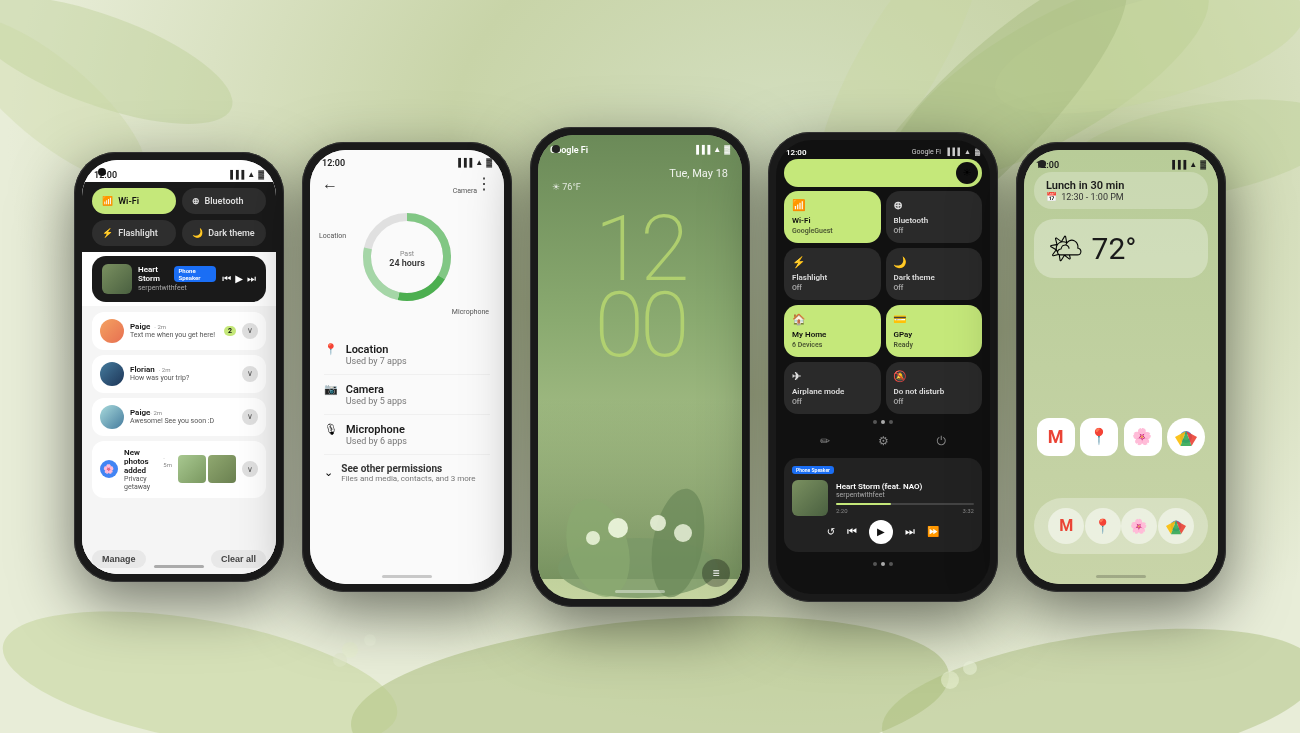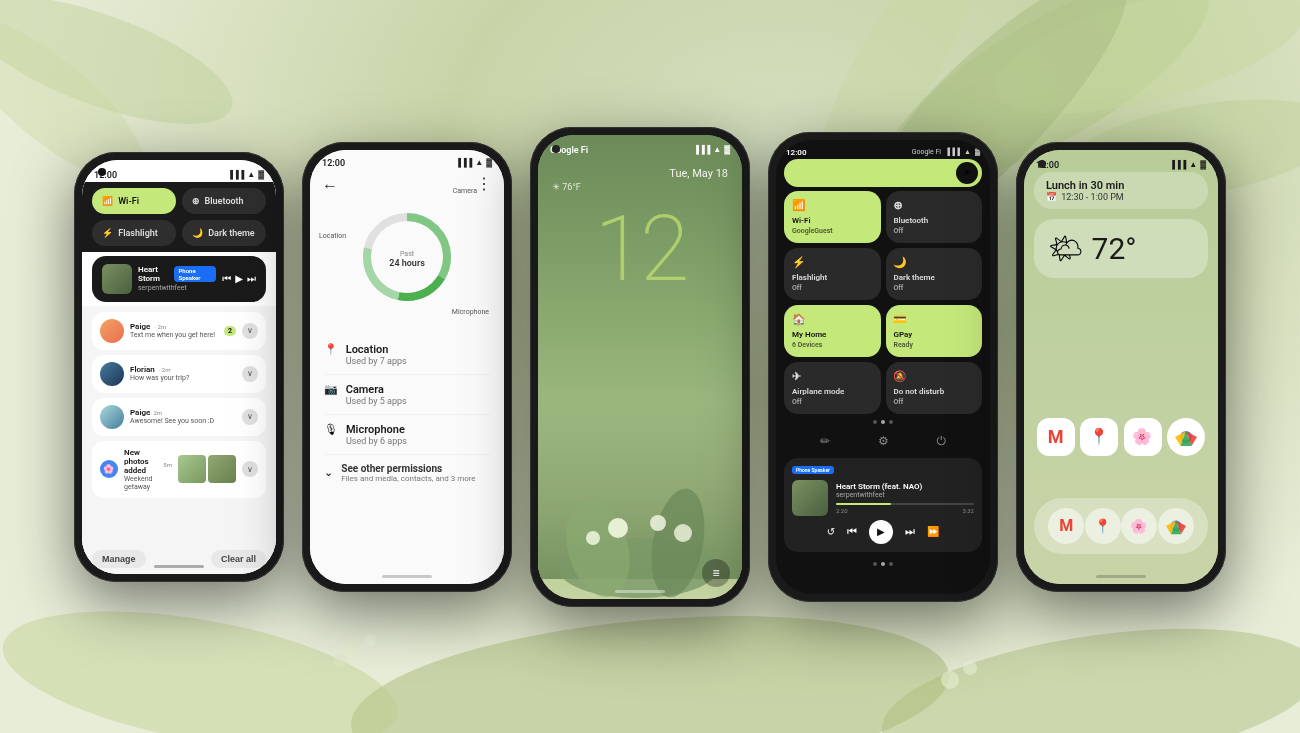--- a/index.html
+++ b/index.html
@@ -739,21 +739,21 @@
 
           <div class="notif-photos">
             <div style="width:18px;height:18px;border-radius:50%;background:#4285F4;display:flex;align-items:center;justify-content:center;flex-shrink:0;">
               <span style="font-size:9px;color:#fff;">🌸</span>
             </div>
             <div class="notif-text">
               <div style="display:flex;gap:4px;align-items:center;">
                 <span class="notif-name">New photos added</span>
                 <span class="notif-time">· 5m</span>
               </div>
-              <div class="notif-msg">Weekend getaway</div>
+              <div class="notif-msg">Privacy getaway</div>
             </div>
             <div class="photo-thumbs">
               <div class="photo-thumb"></div>
               <div class="photo-thumb" style="background:linear-gradient(135deg,#90a870,#6a8050);"></div>
             </div>
             <div class="expand-btn">∨</div>
           </div>
         </div>
 
         <div class="notif-footer">
@@ -865,20 +865,21 @@
 
         <div class="p3-date">Tue, May 18</div>
         <div class="p3-weather">
           <span>☀ </span>
           <span>76°F</span>
         </div>
 
         <div style="text-align:center;padding-top:20px;padding-bottom:10px;">
           <div style="font-size:90px;font-weight:200;color:#b8d870;line-height:0.85;letter-spacing:-4px;opacity:0.85;">
             <div>12</div>
+            <div>00</div>
           </div>
         </div>
 
         <div class="flower-overlay"></div>
 
         <svg style="position:absolute;bottom:0;left:0;right:0;width:100%;height:50%;" viewBox="0 0 204 230">
           <ellipse cx="100" cy="200" rx="80" ry="30" fill="#7a9868" opacity="0.8"></ellipse>
           <ellipse cx="60" cy="180" rx="30" ry="50" fill="#8aaa70" opacity="0.7" transform="rotate(-15 60 180)"></ellipse>
           <ellipse cx="140" cy="175" rx="25" ry="55" fill="#6a8858" opacity="0.7" transform="rotate(10 140 175)"></ellipse>
           <circle cx="80" cy="160" r="10" fill="#f0f8e0" opacity="0.9"></circle>

